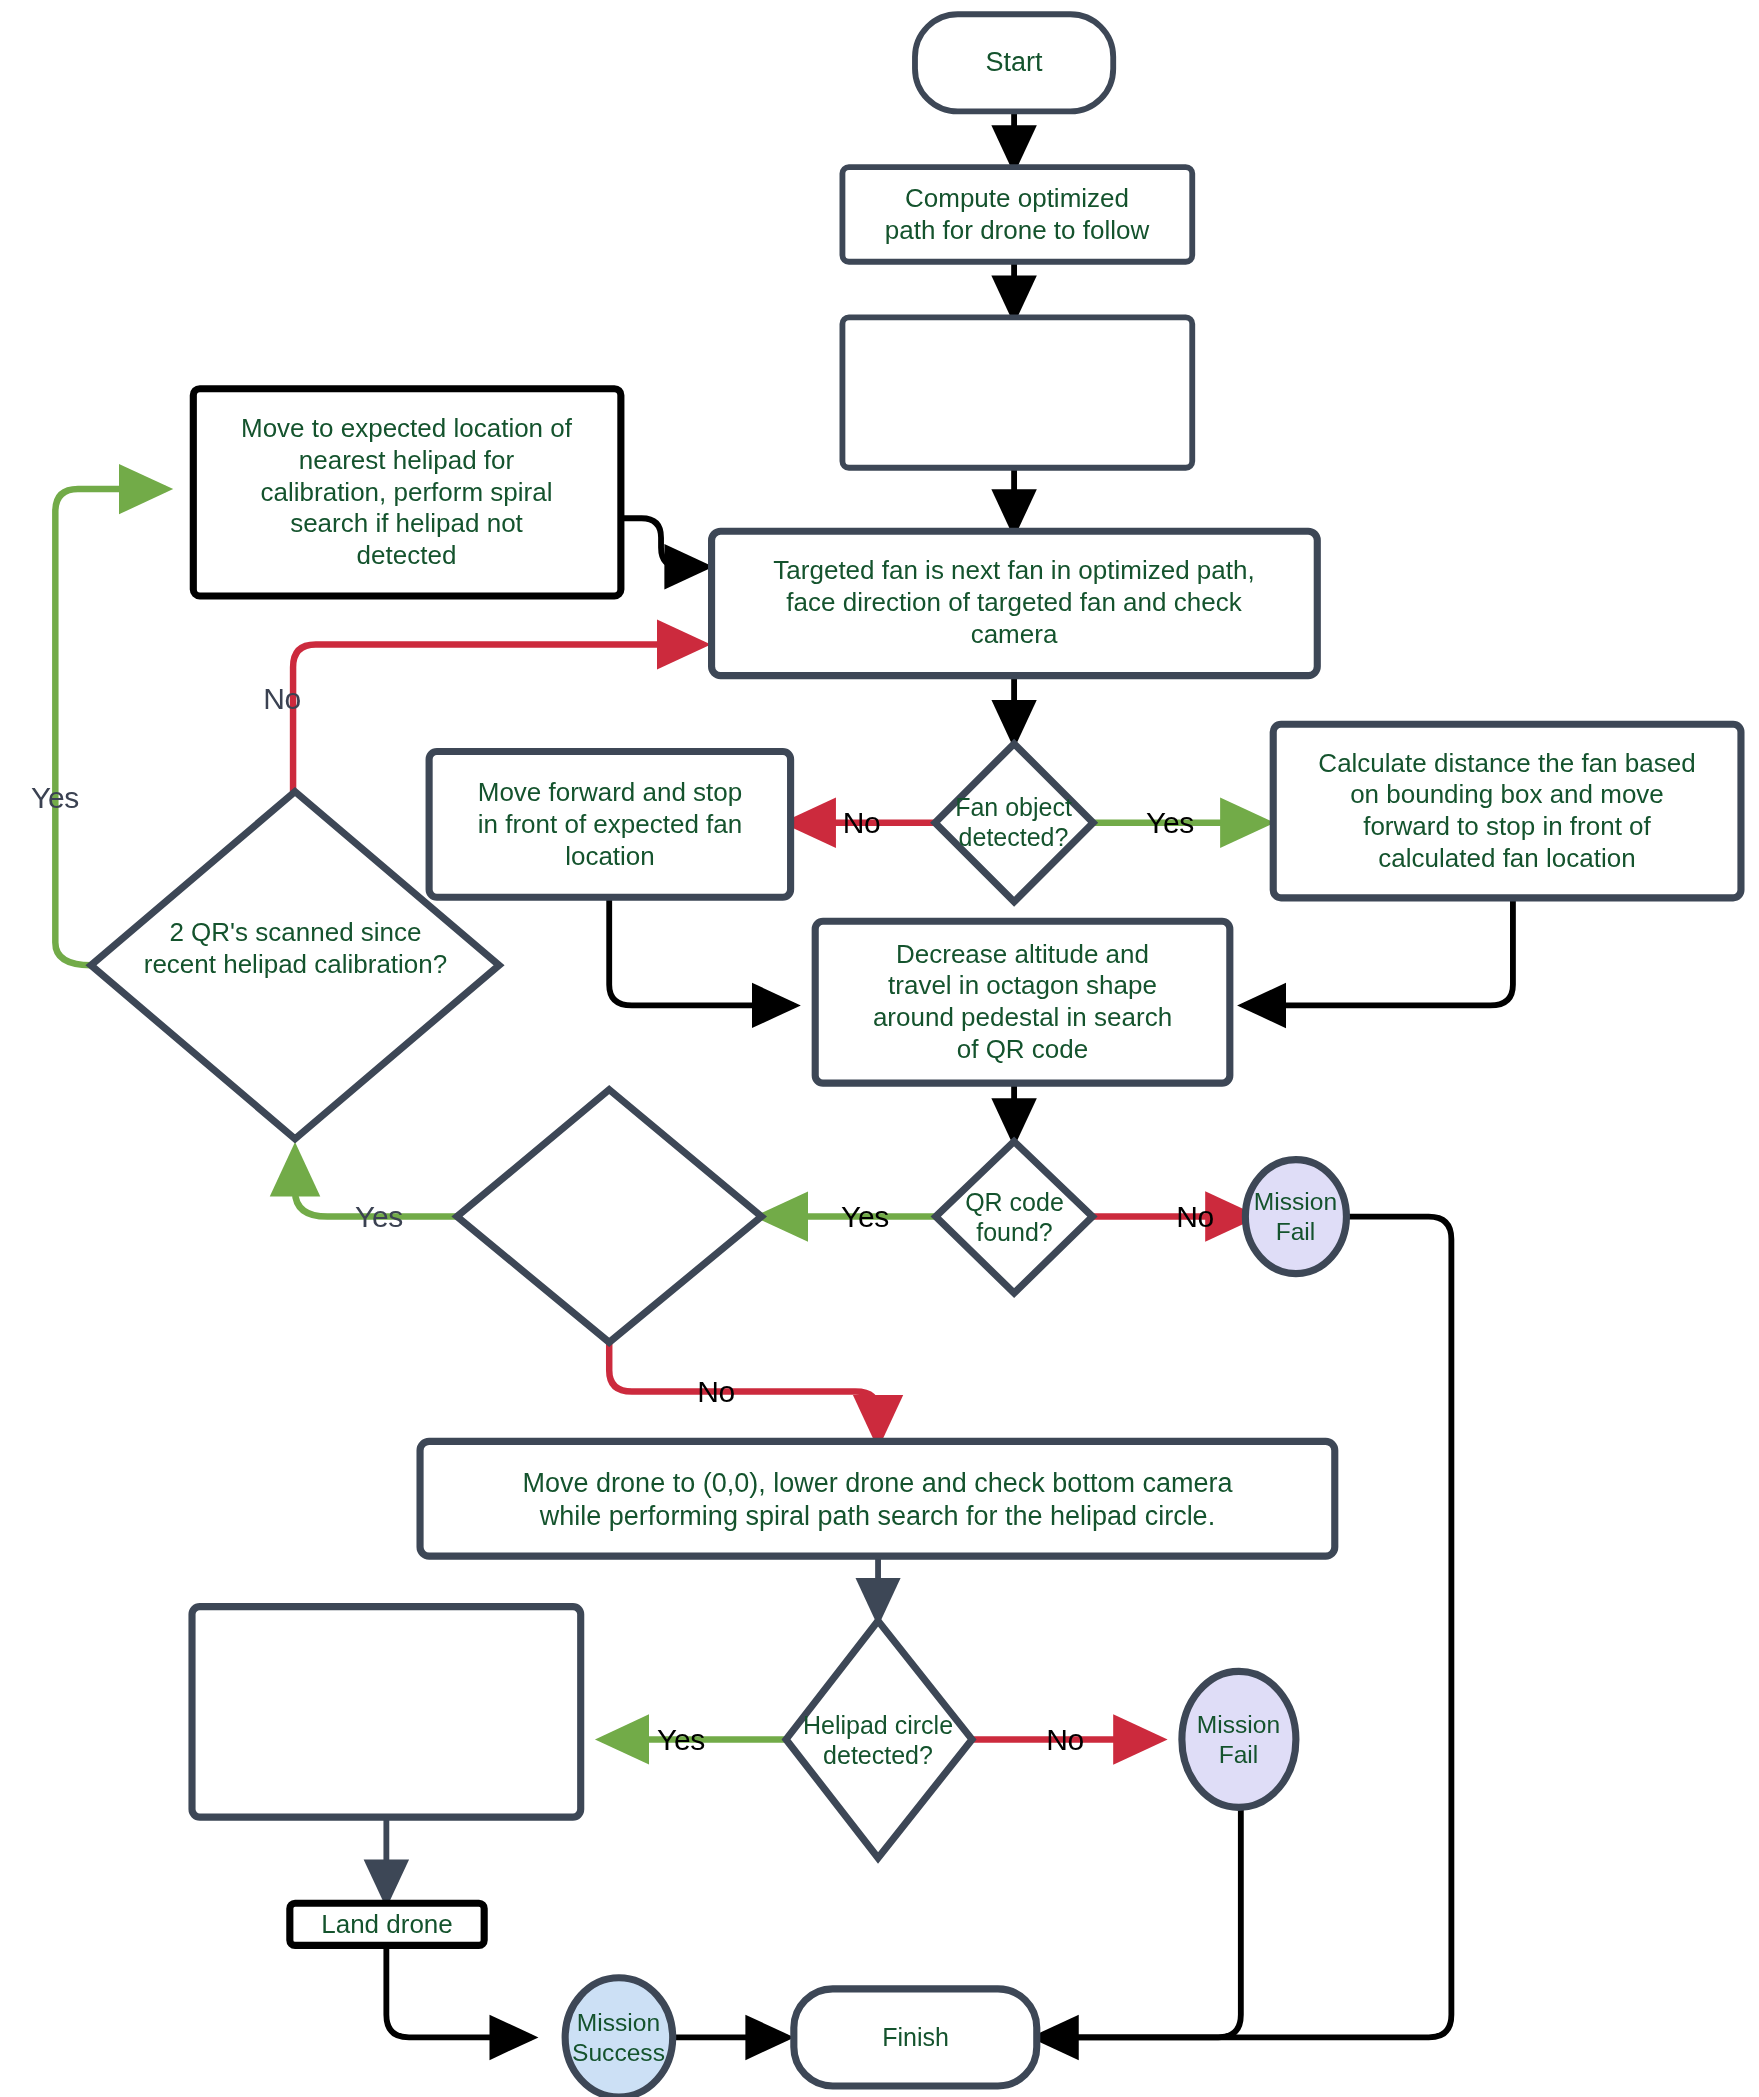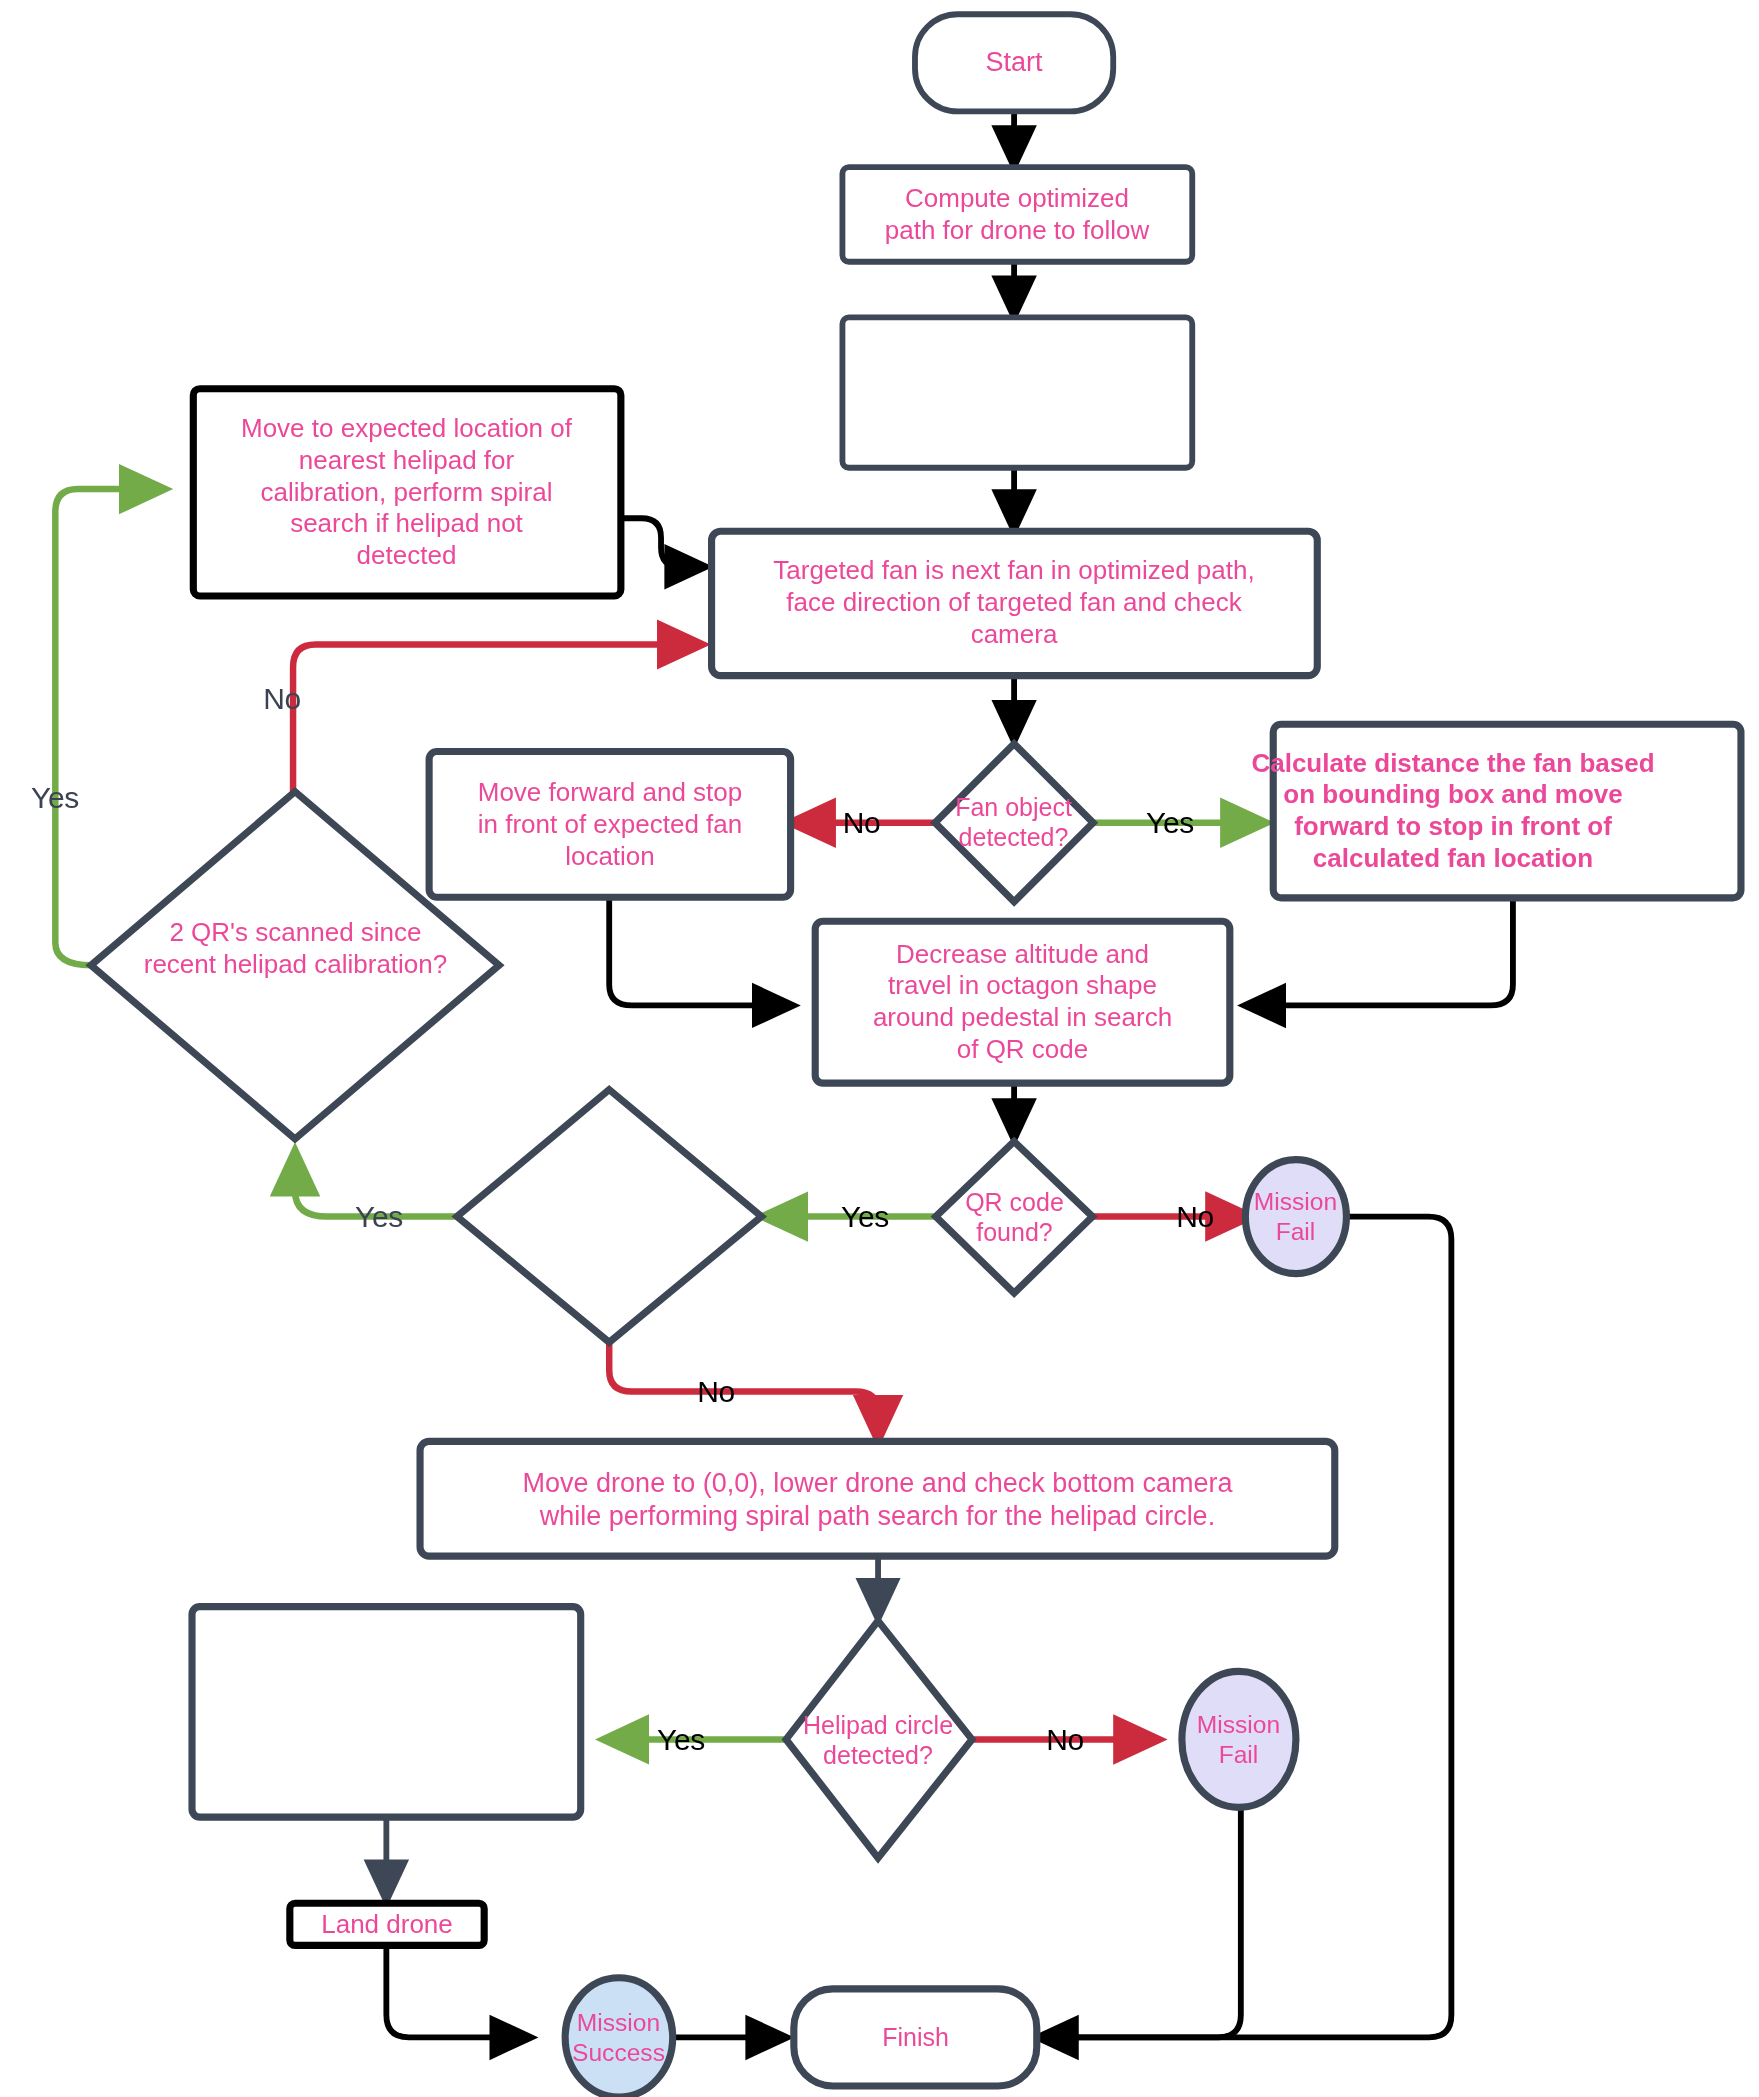--- a/index.html
+++ b/index.html
@@ -23,21 +23,21 @@
     left: 0;
     width: 1760px;
     height: 2097px;
   }
   .node-text {
     position: absolute;
     display: flex;
     align-items: center;
     justify-content: center;
     text-align: center;
-    color: #ec4899;
+    color: #14532d;
     line-height: 1.22;
     pointer-events: none;
     white-space: pre-line;
     font-size: 26px;
   }
   .edge-label {
     position: absolute;
     display: flex;
     align-items: center;
     justify-content: center;
@@ -186,21 +186,21 @@
   <div class="node-text" style="left:75px; top:915px; width:441px; height:68px;">2 QR's scanned since
 recent helipad calibration?</div>
 
   <div class="node-text" style="left:429px; top:752px; width:362px; height:146px;">Move forward and stop
 in front of expected fan
 location</div>
 
   <div class="node-text" style="left:923px; top:783px; width:181px; height:78px; font-size:25px;">Fan object
 detected?</div>
 
-  <div class="node-text" style="left:1219px; top:724px; width:468px; height:174px;font-weight:bold;">Calculate distance the fan based
+  <div class="node-text" style="left:1273px; top:724px; width:468px; height:174px;">Calculate distance the fan based
 on bounding box and move
 forward to stop in front of
 calculated fan location</div>
 
   <div class="node-text" style="left:815px; top:921px; width:415px; height:162px;">Decrease altitude and
 travel in octagon shape
 around pedestal in search
 of QR code</div>
 
 

